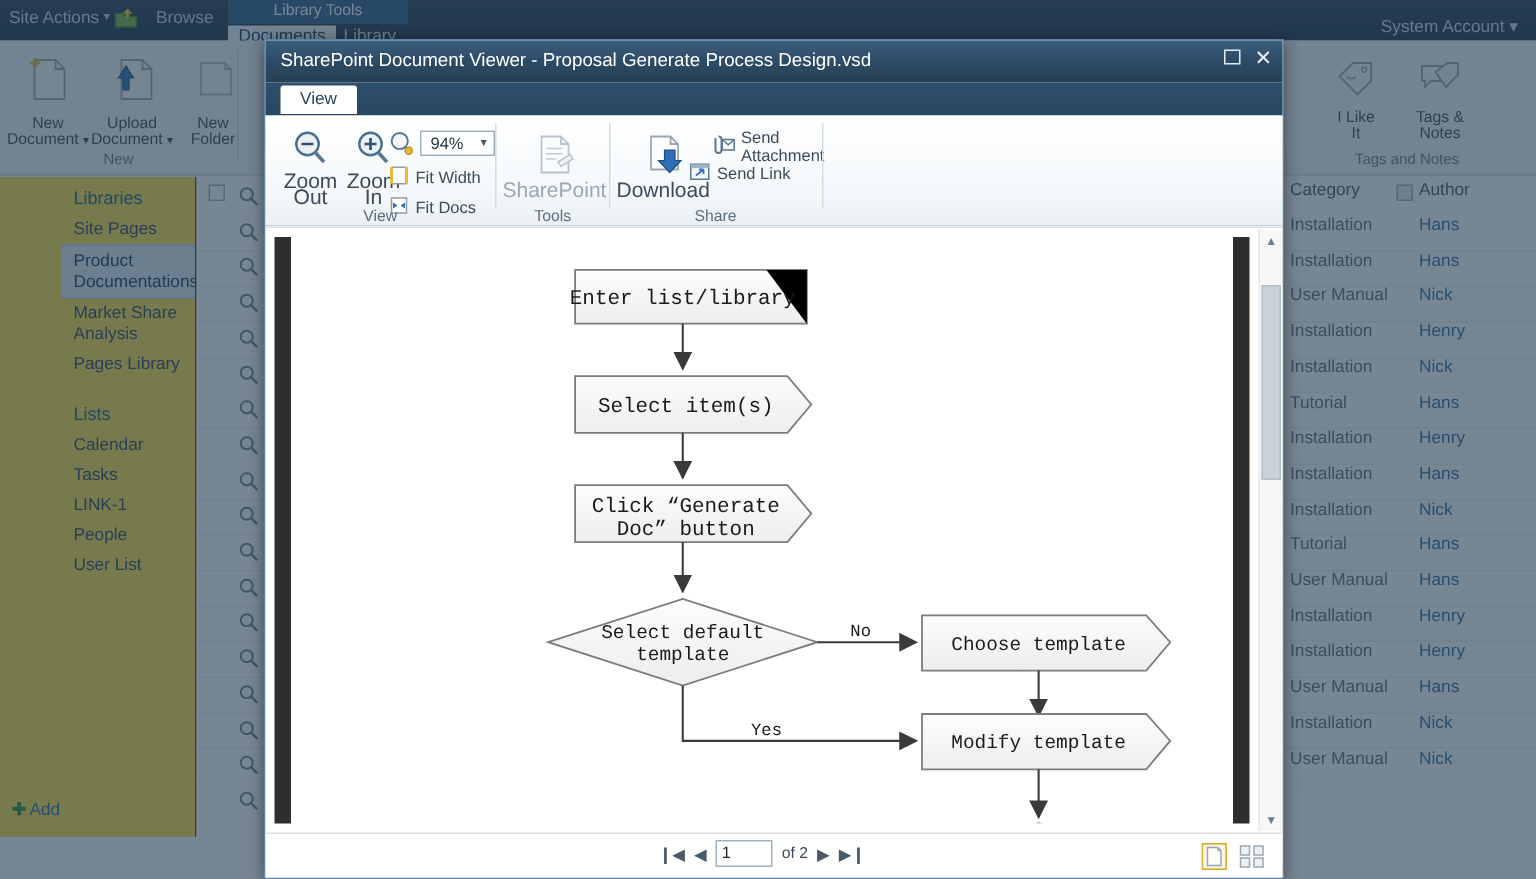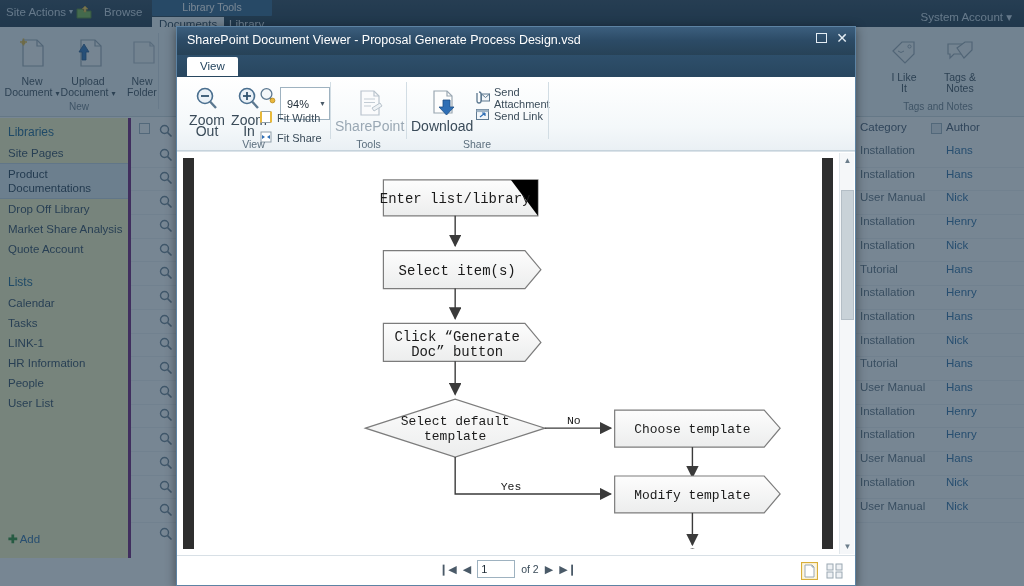--- a/index.html
+++ b/index.html
@@ -77,23 +77,24 @@
     text-align: center; font-size: 10px; color: #6b7b88;
   }
   .rb-sep {
     position: absolute; top: 6px; width: 1px; height: 76px;
     background: #d8e0e6;
   }
 
   
   .sp-leftnav {
     position: absolute; left: 0; top: 118px; width: 131px; height: 440px;
-    background: #fef9c3;
-    border-right: 3px solid #701a75;
+    background: #fde047;
+    border-right: 1px solid #701a75;
     padding-top: 4px;
+    padding-left: 41px;
   }
   .nav-head {
     font-size: 12px; color: #17608c; font-weight: normal;
     padding: 3px 0 4px 8px;
   }
   .nav-item {
     font-size: 11.5px; color: #30465a;
     padding: 3px 0 3px 8px;
     line-height: 14px;
   }
@@ -212,21 +213,21 @@
     position: absolute; text-align: center;
     font-size: 14px; color: #3a4b59; line-height: 11.5px;
     cursor: default;
   }
   .vsmall {
     position: absolute; font-size: 11px; color: #3a4b59;
     display: flex; align-items: center; gap: 4px;
   }
   .zoombox {
     position: absolute;
-    width: 50px; height: 33px;
+    width: 50px; height: 17px;
     border: 1px solid #9eb2c0; background: #fff;
     font-size: 11px; color: #24313c;
     display: flex; align-items: center;
   }
   .zoombox .zval { padding-left: 6px; flex: 1; }
   .zoombox .zarrow {
     width: 13px; text-align: center; font-size: 7px; color: #4a5a68;
   }
 
   
@@ -381,31 +382,29 @@
       </div>
       <div class="rb-group-label">Tags and Notes</div>
     </div>
   </div>
 
   <div class="sp-leftnav">
     <div class="nav-head">Libraries</div>
     <div id="libnav">
         <div class="nav-item">Site Pages</div>
         <div class="nav-item sel">Product Documentations</div>
-        <div class="nav-item">Drop Off Library</div>
         <div class="nav-item">Market Share Analysis</div>
-        <div class="nav-item">Quote Account</div>
+        <div class="nav-item">Pages Library</div>
       </div>
     <div class="nav-gap"></div>
     <div class="nav-head">Lists</div>
     <div id="listnav">
         <div class="nav-item">Calendar</div>
         <div class="nav-item">Tasks</div>
         <div class="nav-item">LINK-1</div>
-        <div class="nav-item">HR Information</div>
         <div class="nav-item">People</div>
         <div class="nav-item">User List</div>
       </div>
     <div class="nav-add">
       <span class="plusglyph">✚</span><span>Add</span>
     </div>
   </div>
 
   <div class="sp-list">
     <div class="list-hdr-row">
@@ -622,21 +621,21 @@
         <span>Fit Width</span>
       </div>
       <div class="vsmall" style="left:82px; top:53px;">
         <span>
           <svg width="14" height="14" viewBox="0 0 14 14">
             <rect x="2" y="2" width="10" height="10" fill="#fff" stroke="#8f9ea9" stroke-width="1"></rect>
             <polygon points="3,5 6,7 3,9" fill="#2f6fb5"></polygon>
             <polygon points="11,5 8,7 11,9" fill="#2f6fb5"></polygon>
           </svg>
         </span>
-        <span>Fit Share</span>
+        <span>Fit Docs</span>
       </div>
       <div class="vg-label">View</div>
     </div>
     <div class="vg-sep" style="left:153px;"></div>
 
     <div class="vg" style="left:154px; width:75px;">
       <div class="vbtn" style="left:4px; top:10px; width:68px; color:#9aa8b4;">
         <span>
           <svg width="32" height="32" viewBox="0 0 32 32">
             <path d="M8 4 H21 L26 9 V28 H8 Z" fill="#fafbfc" stroke="#b9c4cd" stroke-width="1.2"></path>
@@ -667,21 +666,21 @@
       <div class="vsmall" style="left:68px; top:9px;">
         <span>
           <svg width="15" height="15" viewBox="0 0 15 15">
             <path d="M4 2 q2 0 2 2 v7 q0 2 -2 2 t-2 -2 V3" fill="none" stroke="#5c7890" stroke-width="1.3"></path>
             <rect x="6.5" y="4" width="8" height="7" fill="#f2f6f9" stroke="#5c7890" stroke-width="1"></rect>
             <path d="M6.5 4 l4 3.5 l4 -3.5" fill="none" stroke="#5c7890" stroke-width="1"></path>
           </svg>
         </span>
         <span>Send Attachment</span>
       </div>
-      <div class="vsmall" style="left:68px; top:30px;">
+      <div class="vsmall" style="left:52px; top:30px;">
         <span>
           <svg width="15" height="15" viewBox="0 0 15 15">
             <rect x="1.5" y="2.5" width="12" height="10" fill="#f2f6f9" stroke="#5c7890" stroke-width="1"></rect>
             <rect x="1.5" y="2.5" width="12" height="2.6" fill="#9fb4c6"></rect>
             <path d="M5 10 l5 -4 M10 6 h-3 M10 6 v3" stroke="#2f6fb5" stroke-width="1.2" fill="none"></path>
           </svg>
         </span>
         <span>Send Link</span>
       </div>
       <div class="vg-label">Share</div>

